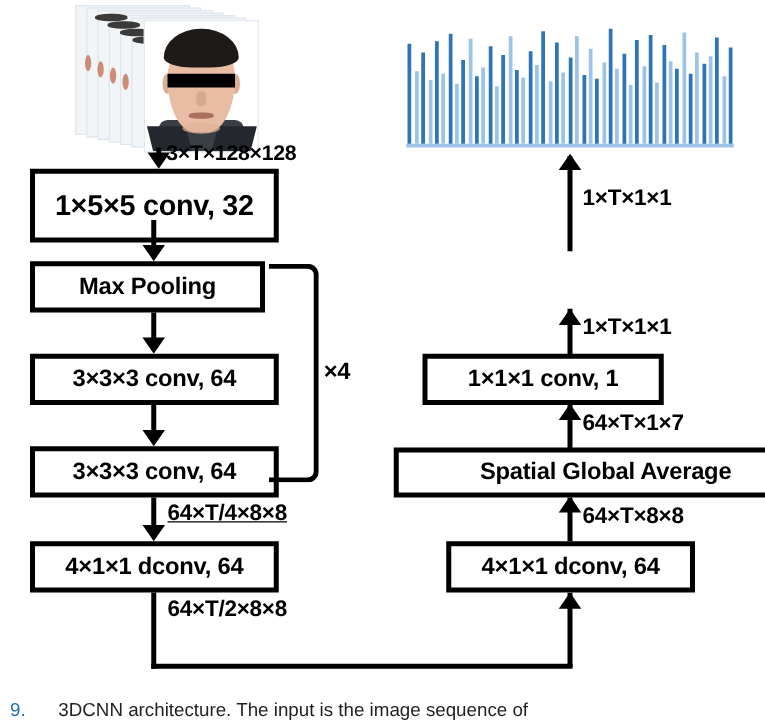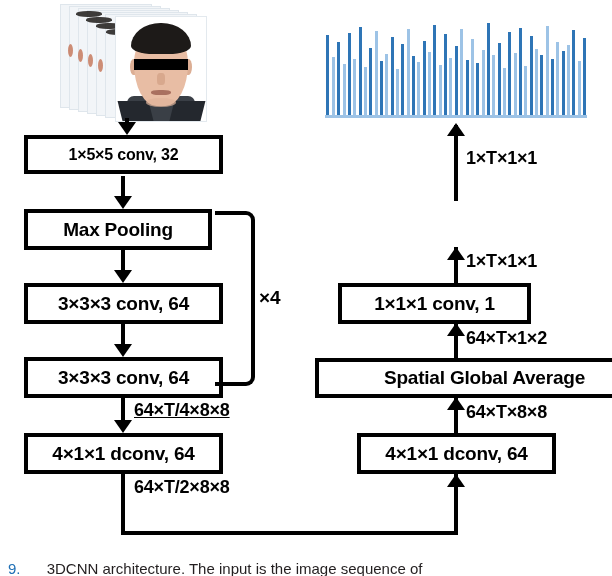--- a/index.html
+++ b/index.html
@@ -177,22 +177,23 @@
       <div class="hair"></div>
       <div class="nose"></div>
       <div class="mouth"></div>
       <div class="chin"></div>
       <div class="eyebar"></div>
     </div>
   </div>
 
   <div class="vline" style="left:125px; top:118px; height:14px;"></div>
   <div class="arrow-down" style="left:118px; top:122px;"></div>
-
-  <div class="node" style="left:24px; top:135px; width:199px; height:39px; font-size:16px;">
+  <div class="lbl" style="left:133px; top:113px; font-size:17px;">3×T×128×128</div>
+
+  <div class="node" style="left:24px; top:135px; width:199px; height:59px; font-size:23px;">
     <span>1×5×5 conv, 32</span>
   </div>
 
   <div class="vline" style="left:121px; top:176px; height:28px;"></div>
   <div class="arrow-down" style="left:114px; top:196px;"></div>
 
   <div class="node" style="left:24px; top:209px; width:188px; height:41px; font-size:19px;">
     <span>Max Pooling</span>
   </div>
 
@@ -235,21 +236,21 @@
   <div class="vline" style="left:454px; top:397px; height:36px;"></div>
   <div class="arrow-up" style="left:447px; top:397px;"></div>
   <div class="lbl" style="left:466px; top:402px; font-size:18px;">64×T×8×8</div>
 
   <div class="node" style="left:315px; top:358px; width:317px; height:40px; font-size:19px;padding-left:22px;">
     <span>Spatial Global Average</span>
   </div>
 
   <div class="vline" style="left:454px; top:323px; height:36px;"></div>
   <div class="arrow-up" style="left:447px; top:323px;"></div>
-  <div class="lbl" style="left:466px; top:328px; font-size:18px;">64×T×1×2</div>
+  <div class="lbl" style="left:466px; top:328px; font-size:18px;">64×T×1×7</div>
 
   <div class="node" style="left:338px; top:283px; width:193px; height:41px; font-size:19px;">
     <span>1×1×1 conv, 1</span>
   </div>
 
   <div class="vline" style="left:454px; top:247px; height:37px;"></div>
   <div class="arrow-up" style="left:447px; top:247px;"></div>
   <div class="lbl" style="left:466px; top:251px; font-size:18px;">1×T×1×1</div>
 
 

